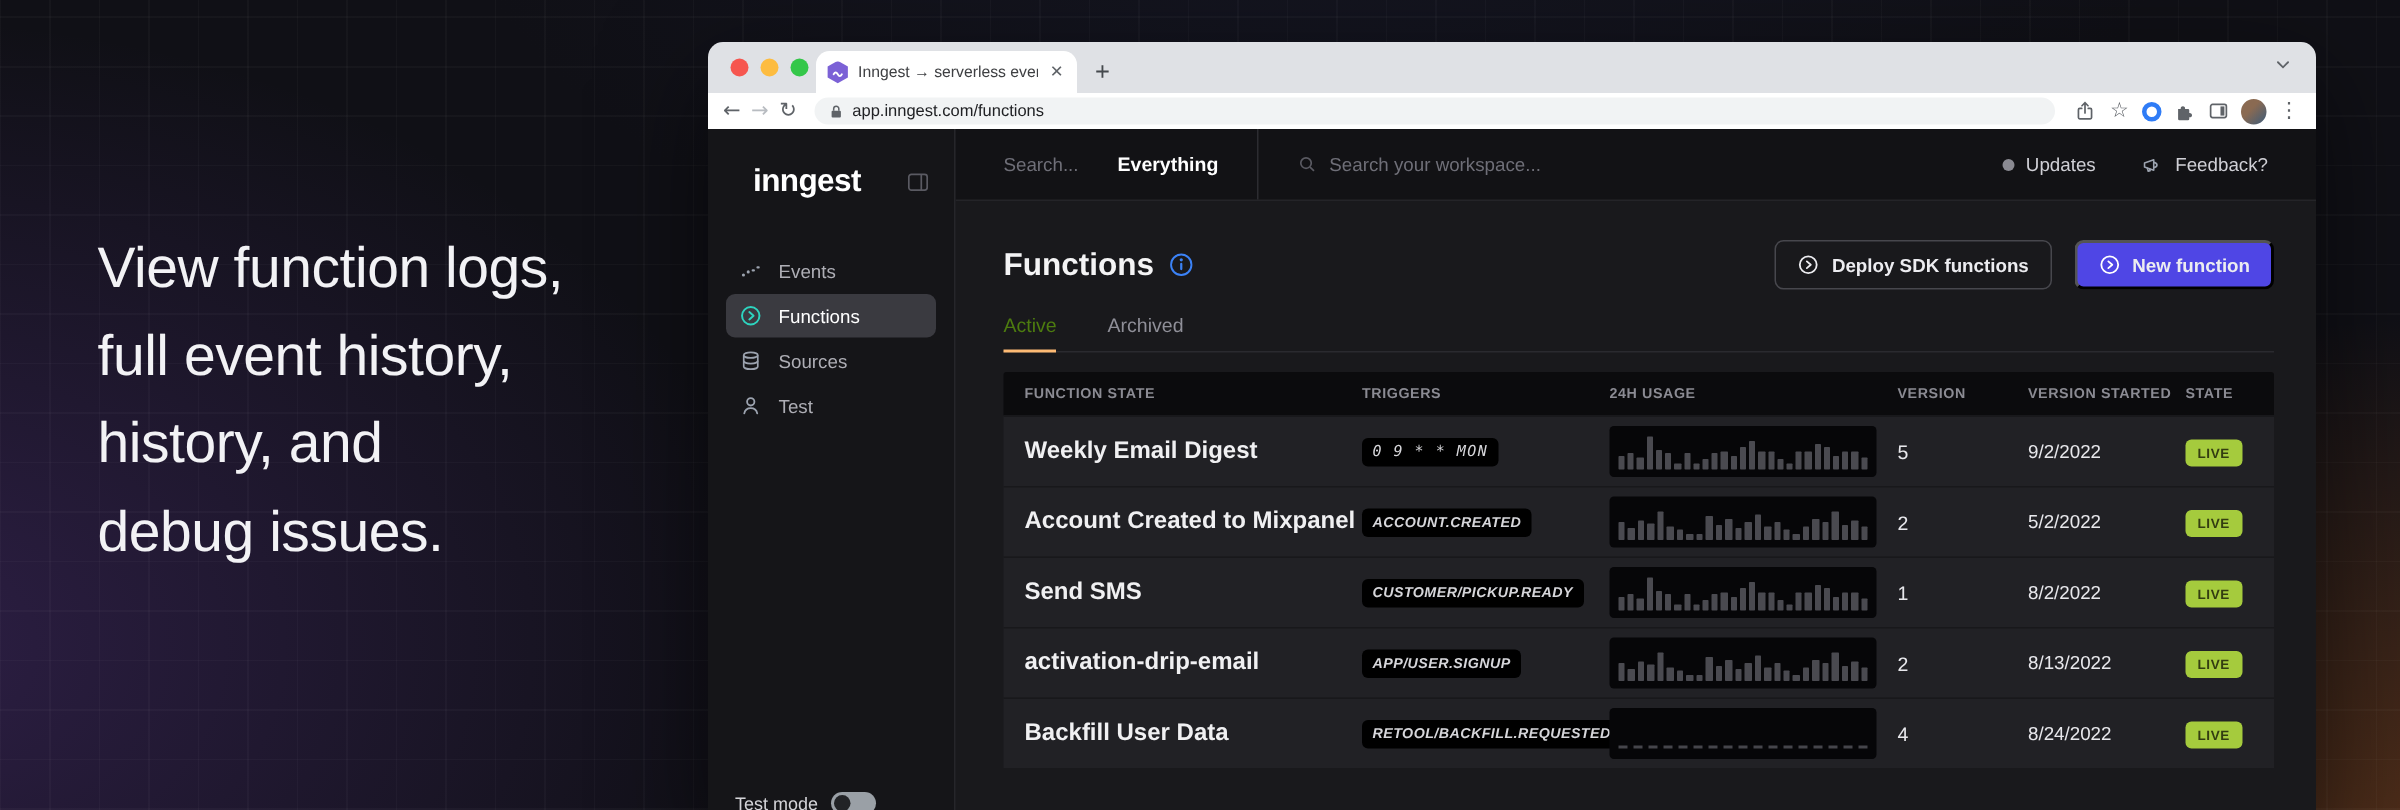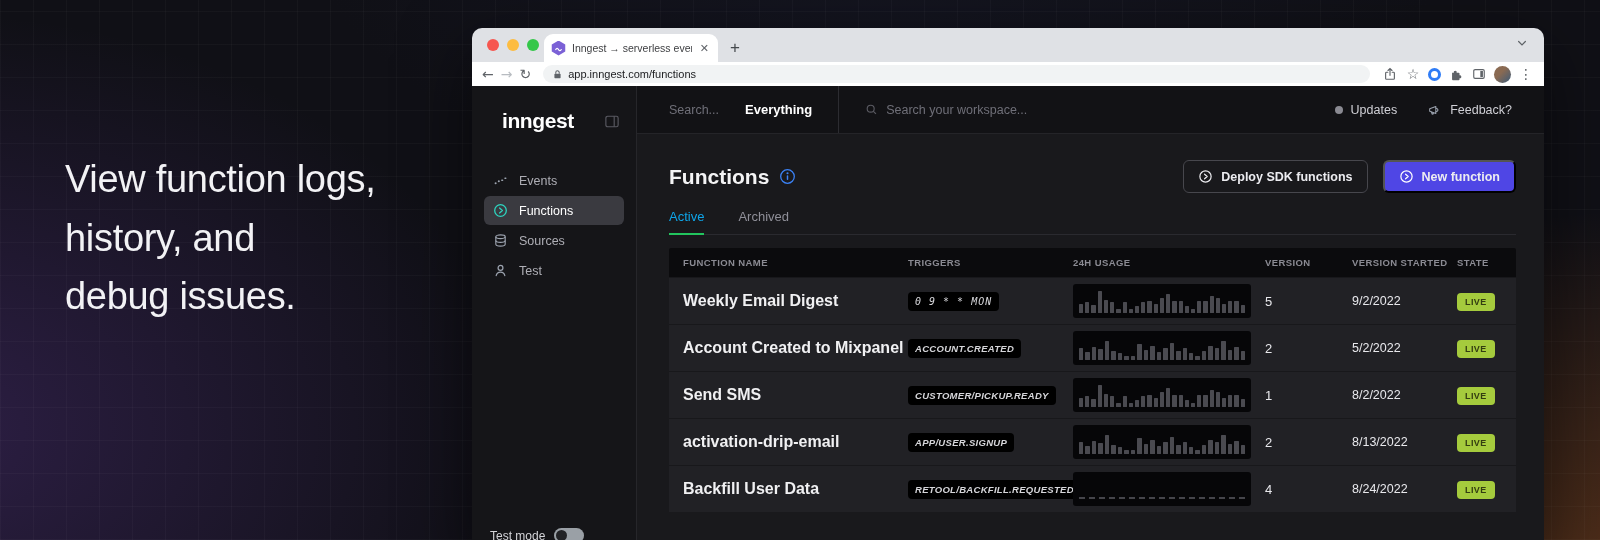--- a/index.html
+++ b/index.html
@@ -77,21 +77,21 @@
   .title-row{ display:flex; align-items:center; margin-bottom:16px; }
   .page-title{ font-size:21px; font-weight:700; color:#f4f4f5; }
   .info-ico{ margin-left:10px; display:flex; }
   .btns{ margin-left:auto; display:flex; gap:15px; }
   .btn{ height:33px; display:flex; align-items:center; gap:8px; padding:0 14px; border-radius:6px;
     font-size:12.5px; font-weight:600; color:#ececf0; }
   .btn.ghost{ background:#19191c; border:1px solid #47474d; }
   .btn.primary{ background:var(--accent,#4f46e5); }
   .tabs{ display:flex; gap:34px; border-bottom:1px solid #2a2a2f; margin-top:8px; }
   .tabitem{ padding-bottom:9px; font-size:13px; color:#8f8f98; }
-  .tabitem.active{ color:#0ea5e9; border-bottom:2px solid #22c55e; margin-bottom:-1px; }
+  .tabitem.active{ color:#4d7c0f; border-bottom:2px solid #fdba74; margin-bottom:-1px; }
   .table{ margin-top:13px; }
   .thead,.trow{ display:grid; grid-template-columns:225px 165px 192px 87px 105px 1fr; align-items:center; padding-left:14px; }
   .thead{ background:#0b0b0d; height:29px; border-radius:2px 2px 0 0; }
   .th{ font-size:9.5px; font-weight:700; color:#8b8b93; letter-spacing:.4px; }
   .trow{ height:47px; background:#212125; border-top:1px solid #18181b; }
   .fname{ font-size:16px; font-weight:700; color:#f0f0f2; }
   .badge{ display:inline-block; background:#000000; color:#d6d6da; font-size:9.5px; font-weight:700;
     letter-spacing:.3px; padding:4px 7px; border-radius:4px;font-style:italic; }
   .badge.mono{ font-family:"DejaVu Sans Mono",monospace; font-weight:400; font-size:10px; letter-spacing:1px; }
   .spark{ width:178px; height:34px; background:#060608; border-radius:3px; display:flex; align-items:flex-end;
@@ -102,20 +102,21 @@
   .dt{ font-size:12.5px; color:#e8e8ec; }
   .live{ display:inline-block; background:var(--live,#a5cb3d); color:#333d11; font-size:9px; font-weight:800;
     letter-spacing:.4px; padding:4px 8px; border-radius:4px; }
   svg{ display:block; }
 </style>
 </head>
 <body>
 
 <div class="hero" id="hero">
     <div>View function logs,</div>
+    <div>full event history,</div>
     <div>history, and</div>
     <div>debug issues.</div>
   </div>
 
 <div class="browser">
 
   <div class="tabstrip">
     <div class="lights">
       <div class="light r"></div>
       <div class="light y"></div>
@@ -286,21 +287,21 @@
           </div>
         </div>
 
         <div class="tabs" id="tabs">
             <span class="tabitem active">Active</span>
             <span class="tabitem">Archived</span>
           </div>
 
         <div class="table">
           <div class="thead" id="thead">
-              <span class="th">FUNCTION NAME</span>
+              <span class="th">FUNCTION STATE</span>
               <span class="th">TRIGGERS</span>
               <span class="th">24H USAGE</span>
               <span class="th">VERSION</span>
               <span class="th">VERSION STARTED</span>
               <span class="th">STATE</span>
             </div>
           <div id="tbody">
               <div class="trow">
                 <span class="fname">Weekly Email Digest</span>
                 <span><span class="badge mono">0 9 * * MON</span></span>

